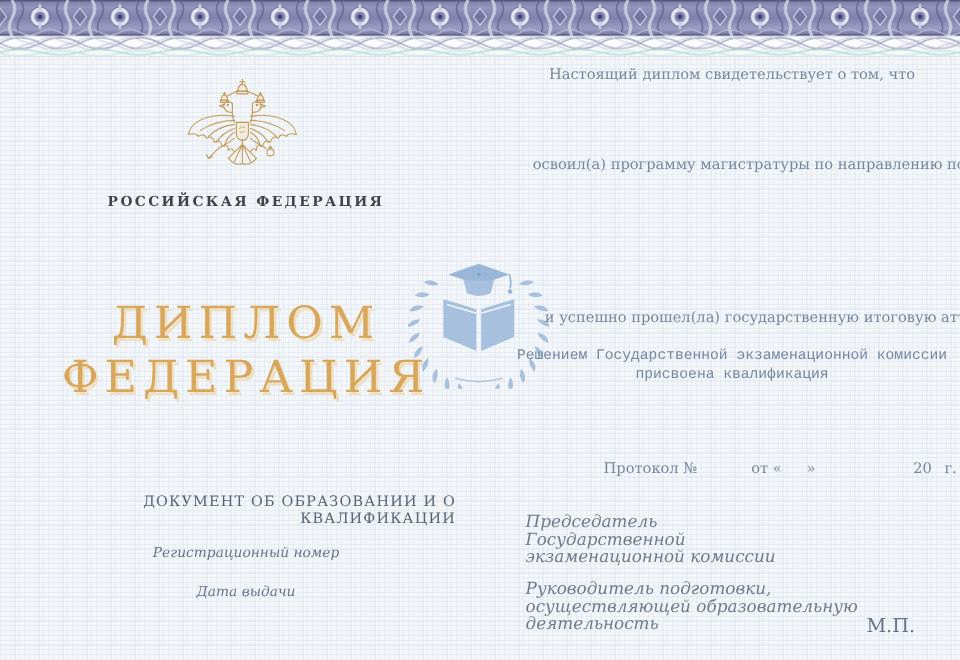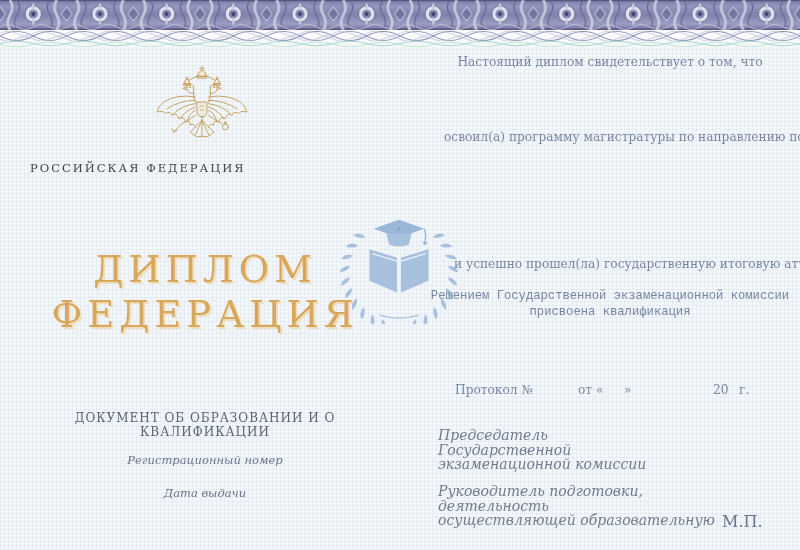--- a/index.html
+++ b/index.html
@@ -5,41 +5,41 @@
   html,body{margin:0;padding:0;}
   body{width:800px;height:550px;overflow:hidden;font-family:"DejaVu Serif","Liberation Serif",serif;}
   .page{position:relative;width:800px;height:550px;
     background-color:#f4f7fa;
     background-image:
       repeating-linear-gradient(0deg, rgba(193,208,226,.22) 0 1px, transparent 1px 4px),
       repeating-linear-gradient(90deg, rgba(193,208,226,.22) 0 1px, transparent 1px 4px);
     overflow:hidden;}
   .border-top{position:absolute;left:0;top:0;display:block;}
   .abs{position:absolute;}
-  .country{left:30px;top:161px;width:350px;
-    font-size:11.5px;letter-spacing:2px;color:#414349;font-weight:normal;}
+  .country{left:30px;top:161px;width:350px;text-align:center;
+    font-size:11.5px;letter-spacing:2px;color:#414349;font-weight:bold;}
   .title{left:25px;top:247px;width:360px;text-align:center;color:#d9a75c;
     font-size:37px;letter-spacing:5px;line-height:45px;
     text-shadow:2px 2px 0 #eedfc0;}
-  .doc-type{left:30px;top:411px;width:350px;text-align:center;
+  .doc-type{left:30px;top:411px;width:350px;text-align:right;
     font-size:12px;letter-spacing:1px;color:#596472;}
   .reg-label{left:30px;top:453px;width:350px;text-align:center;
     font-style:italic;font-size:11.5px;color:#68748a;}
   .date-label{left:30px;top:486px;width:350px;text-align:center;
     font-style:italic;font-size:11.5px;color:#68748a;}
   .eagle{left:152px;top:64px;}
   .watermark{left:340px;top:210px;opacity:.95;}
   .r-text{color:#7587a0;font-size:12.2px;white-space:nowrap;}
   .certifies{left:430px;top:55px;width:360px;text-align:center;}
   .program{left:444px;top:130px;}
   .attestation{left:454px;top:257px;}
   .decision{left:430px;top:288px;width:360px;text-align:center;line-height:16px;}
   .decision div{white-space:nowrap;font-family:Liberation Mono, monospace;}
   .protocol{left:430px;top:383px;width:366px;height:20px;color:#7587a0;font-size:12.2px;}
-  .protocol span{position:absolute;top:0;white-space:nowrap;}
+  .protocol span{position:absolute;top:0;white-space:nowrap;margin-left:48px;}
   .p-label{left:25px;} .p-from{left:148px;} .p-quote{left:194px;}
   .p-century{left:283px;text-align:right;} .p-year-suffix{left:309px;}
   .sign{font-style:italic;font-size:14px;color:#6f7b8c;line-height:14.5px;white-space:nowrap;}
   .chairman{left:438px;top:428px;}
   .head-org{left:438px;top:484px;}
   .seal{left:722px;top:512px;font-size:16px;color:#68748a;}
 </style>
 </head>
 <body>
 
@@ -194,19 +194,19 @@
     <span class="p-year-suffix">г.</span>
   </div>
 
   <div class="abs sign chairman">
     <div>Председатель</div>
     <div>Государственной</div>
     <div>экзаменационной комиссии</div>
   </div>
   <div class="abs sign head-org">
     <div>Руководитель подготовки,</div>
+    <div>осуществляющей образовательную</div>
     <div>деятельность</div>
-    <div>осуществляющей образовательную</div>
   </div>
 
   <div class="abs seal">М.П.</div>
 
 </div>
 
 </body></html>

